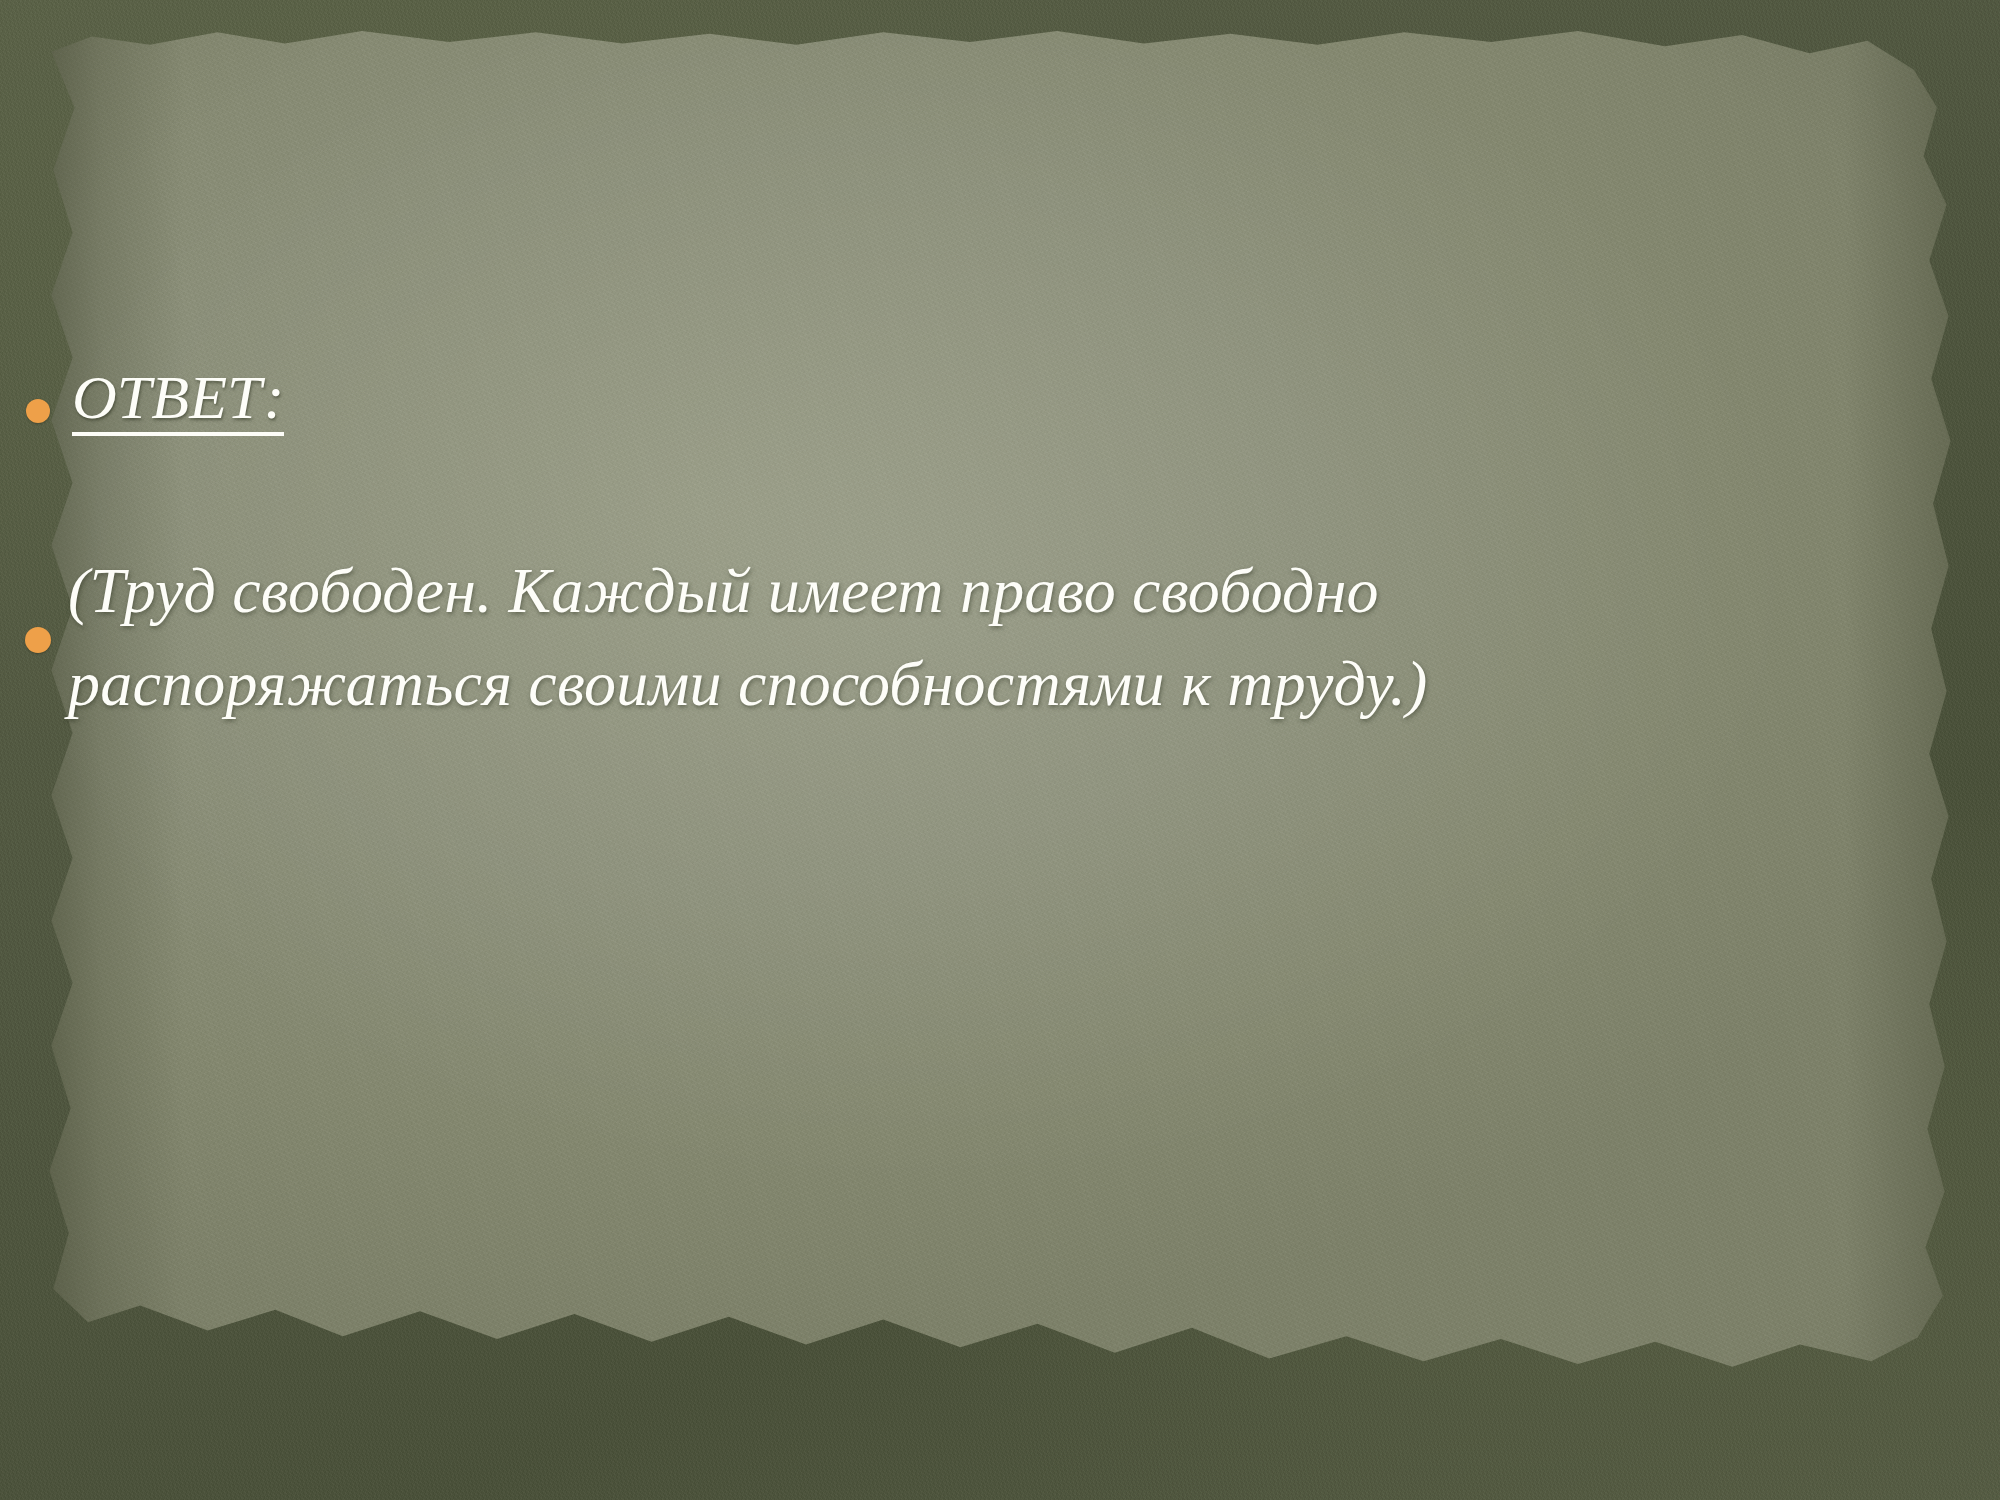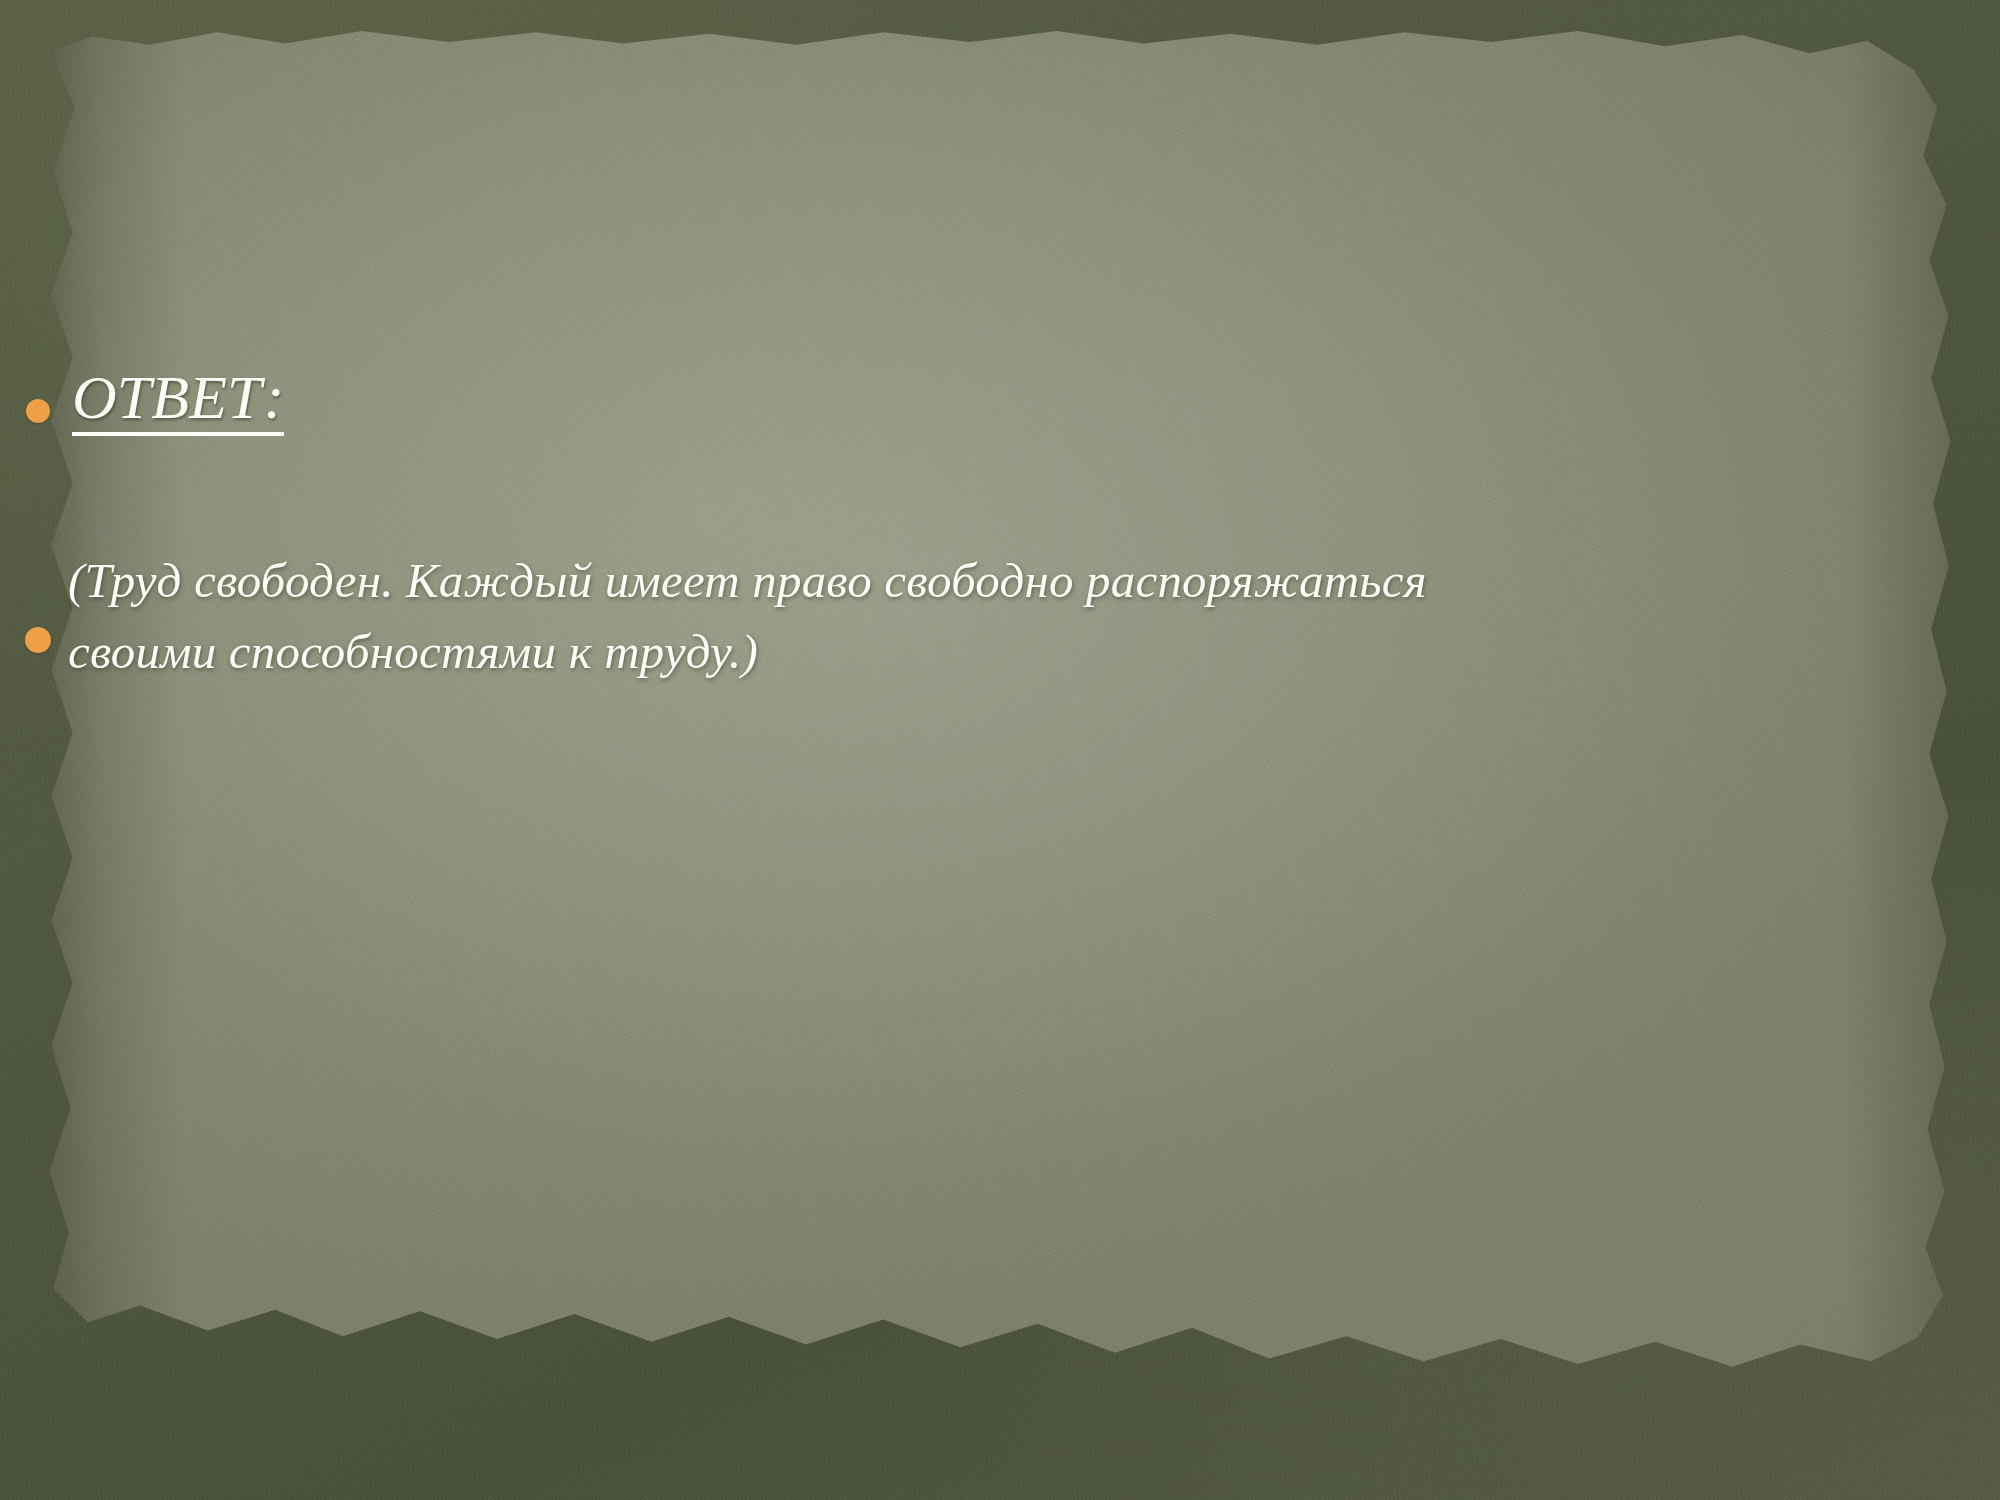--- a/index.html
+++ b/index.html
@@ -173,21 +173,21 @@
   #quote-row .bullet-dot {
     left: 25px; top: 82px;
     width: 26px; height: 26px;
   }
   .quote-text {
     position: absolute;
     left: 68px;
     top: 0;
     width: 1390px;
     font-style: italic;
-    font-size: 49px;
+    font-size: 64px;
     line-height: 1.45;
     color: #fdfdf8;
     text-shadow: 1px 2px 4px rgba(40,45,28,0.5);
     letter-spacing: 0.2px;
   }
 </style>
 </head>
 <body>
 
 <div id="slide">

